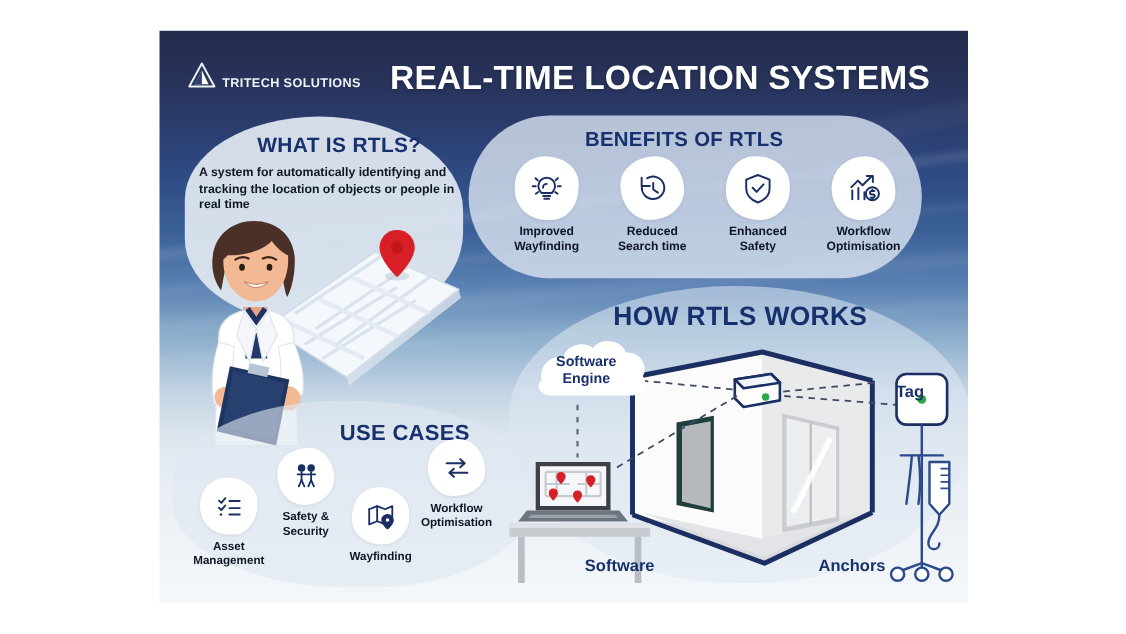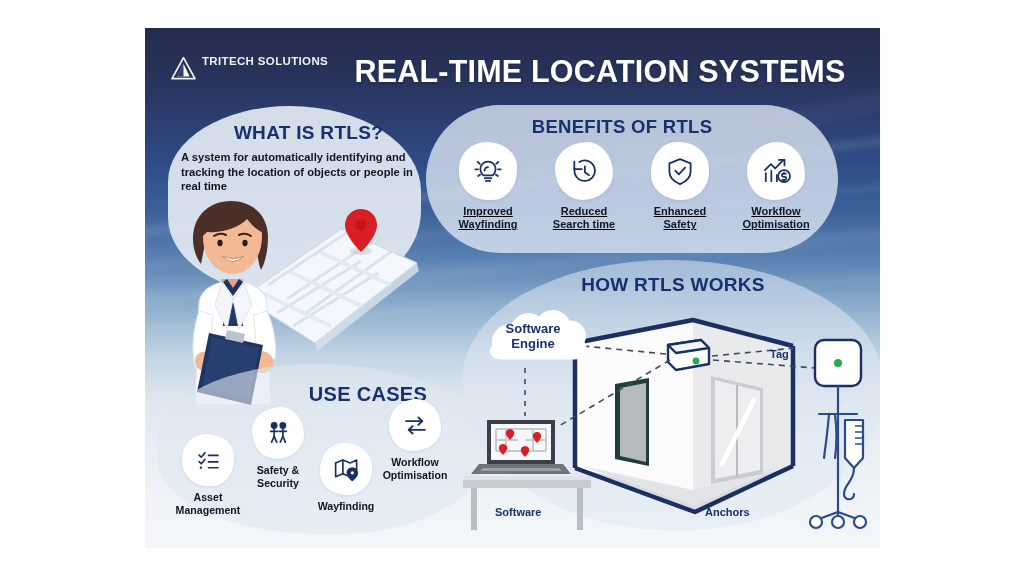--- a/index.html
+++ b/index.html
@@ -36,21 +36,21 @@
     position:absolute;background:rgba(255,255,255,.20);
     transform-origin:left center;filter:blur(3px);
   }
   .s1{left:-10%;top:40%;width:125%;height:9px;transform:rotate(-7deg);opacity:.55;}
   .s2{left:-10%;top:46.5%;width:125%;height:5px;transform:rotate(-6deg);opacity:.45;}
   .s3{left:-10%;top:52%;width:125%;height:14px;transform:rotate(-5deg);opacity:.30;}
   .s4{left:-10%;top:58%;width:125%;height:7px;transform:rotate(-4deg);opacity:.28;}
   .s5{left:40%;top:30%;width:80%;height:22px;transform:rotate(-12deg);opacity:.18;}
 
   
-  .logo-wrap{position:absolute;left:25px;top:27px;display:flex;align-items:flex-start;gap:5px;}
+  .logo-wrap{position:absolute;left:25px;top:27px;display:flex;align-items:flex-end;gap:5px;}
   .logo-mark{width:27px;height:27px;display:block;}
   .logo-text{
     color:#eef1f6;font-size:11.5px;font-weight:700;letter-spacing:.35px;
     white-space:nowrap;
   }
   .main-title{
     position:absolute;left:195px;top:26px;width:520px;text-align:center;
     color:#ffffff;font-size:30.5px;font-weight:800;letter-spacing:.2px;
     white-space:nowrap;
     text-shadow:0 1px 3px rgba(0,0,0,.28);
@@ -78,21 +78,21 @@
 
   
   .ben-panel{
     position:absolute;left:281px;top:77px;width:412px;height:148px;
     background:rgba(219,229,241,.80);
     border-radius:74px;
   }
   .ben-title{left:271px;top:88px;width:412px;font-size:18.5px;}
   .ben-row{
     position:absolute;left:286px;top:114px;width:402px;height:110px;
-    display:flex;justify-content:center;align-items:flex-start;text-decoration:underline;
+    display:flex;justify-content:flex-end;align-items:flex-start;
   }
   .ben-item{width:96px;text-align:center;}
   .blob-icon{
     width:58px;height:58px;margin:0 auto 5px;
     background:#ffffff;
     border-radius:52% 58% 46% 54% / 50% 46% 56% 52%;
     display:flex;align-items:center;justify-content:center;
     box-shadow:0 1px 3px rgba(40,60,100,.10);
   }
   .blob-icon.v2{border-radius:58% 46% 56% 48% / 46% 56% 48% 56%;}
@@ -116,26 +116,26 @@
   .uc2{left:85px;top:379px;}
   .uc3{left:153px;top:415px;}
   .uc4{left:222px;top:371px;}
 
   
   .how-blob{
     position:absolute;left:318px;top:232px;width:420px;height:270px;
     background:rgba(223,232,243,.55);
     border-radius:50% 52% 48% 50% / 44% 46% 54% 56%;
   }
-  .how-title{left:318px;top:246px;width:420px;font-size:19px;}
+  .how-title{left:318px;top:246px;width:420px;font-size:24px;}
   .how-svg{position:absolute;left:318px;top:270px;width:420px;height:235px;}
 
   .diag-label{
-    position:absolute;color:#17306e;font-size:11px;font-weight:700;
-    text-align:left;white-space:nowrap;
+    position:absolute;color:#17306e;font-size:15px;font-weight:700;
+    text-align:right;white-space:nowrap;
   }
   .lbl-software{left:350px;top:478px;width:100px;}
   .lbl-anchors{left:560px;top:478px;width:100px;}
   .lbl-tag{left:625px;top:320px;width:70px;}
 </style>
 </head>
 <body>
 
 <div class="canvas">
   <div class="plate">

